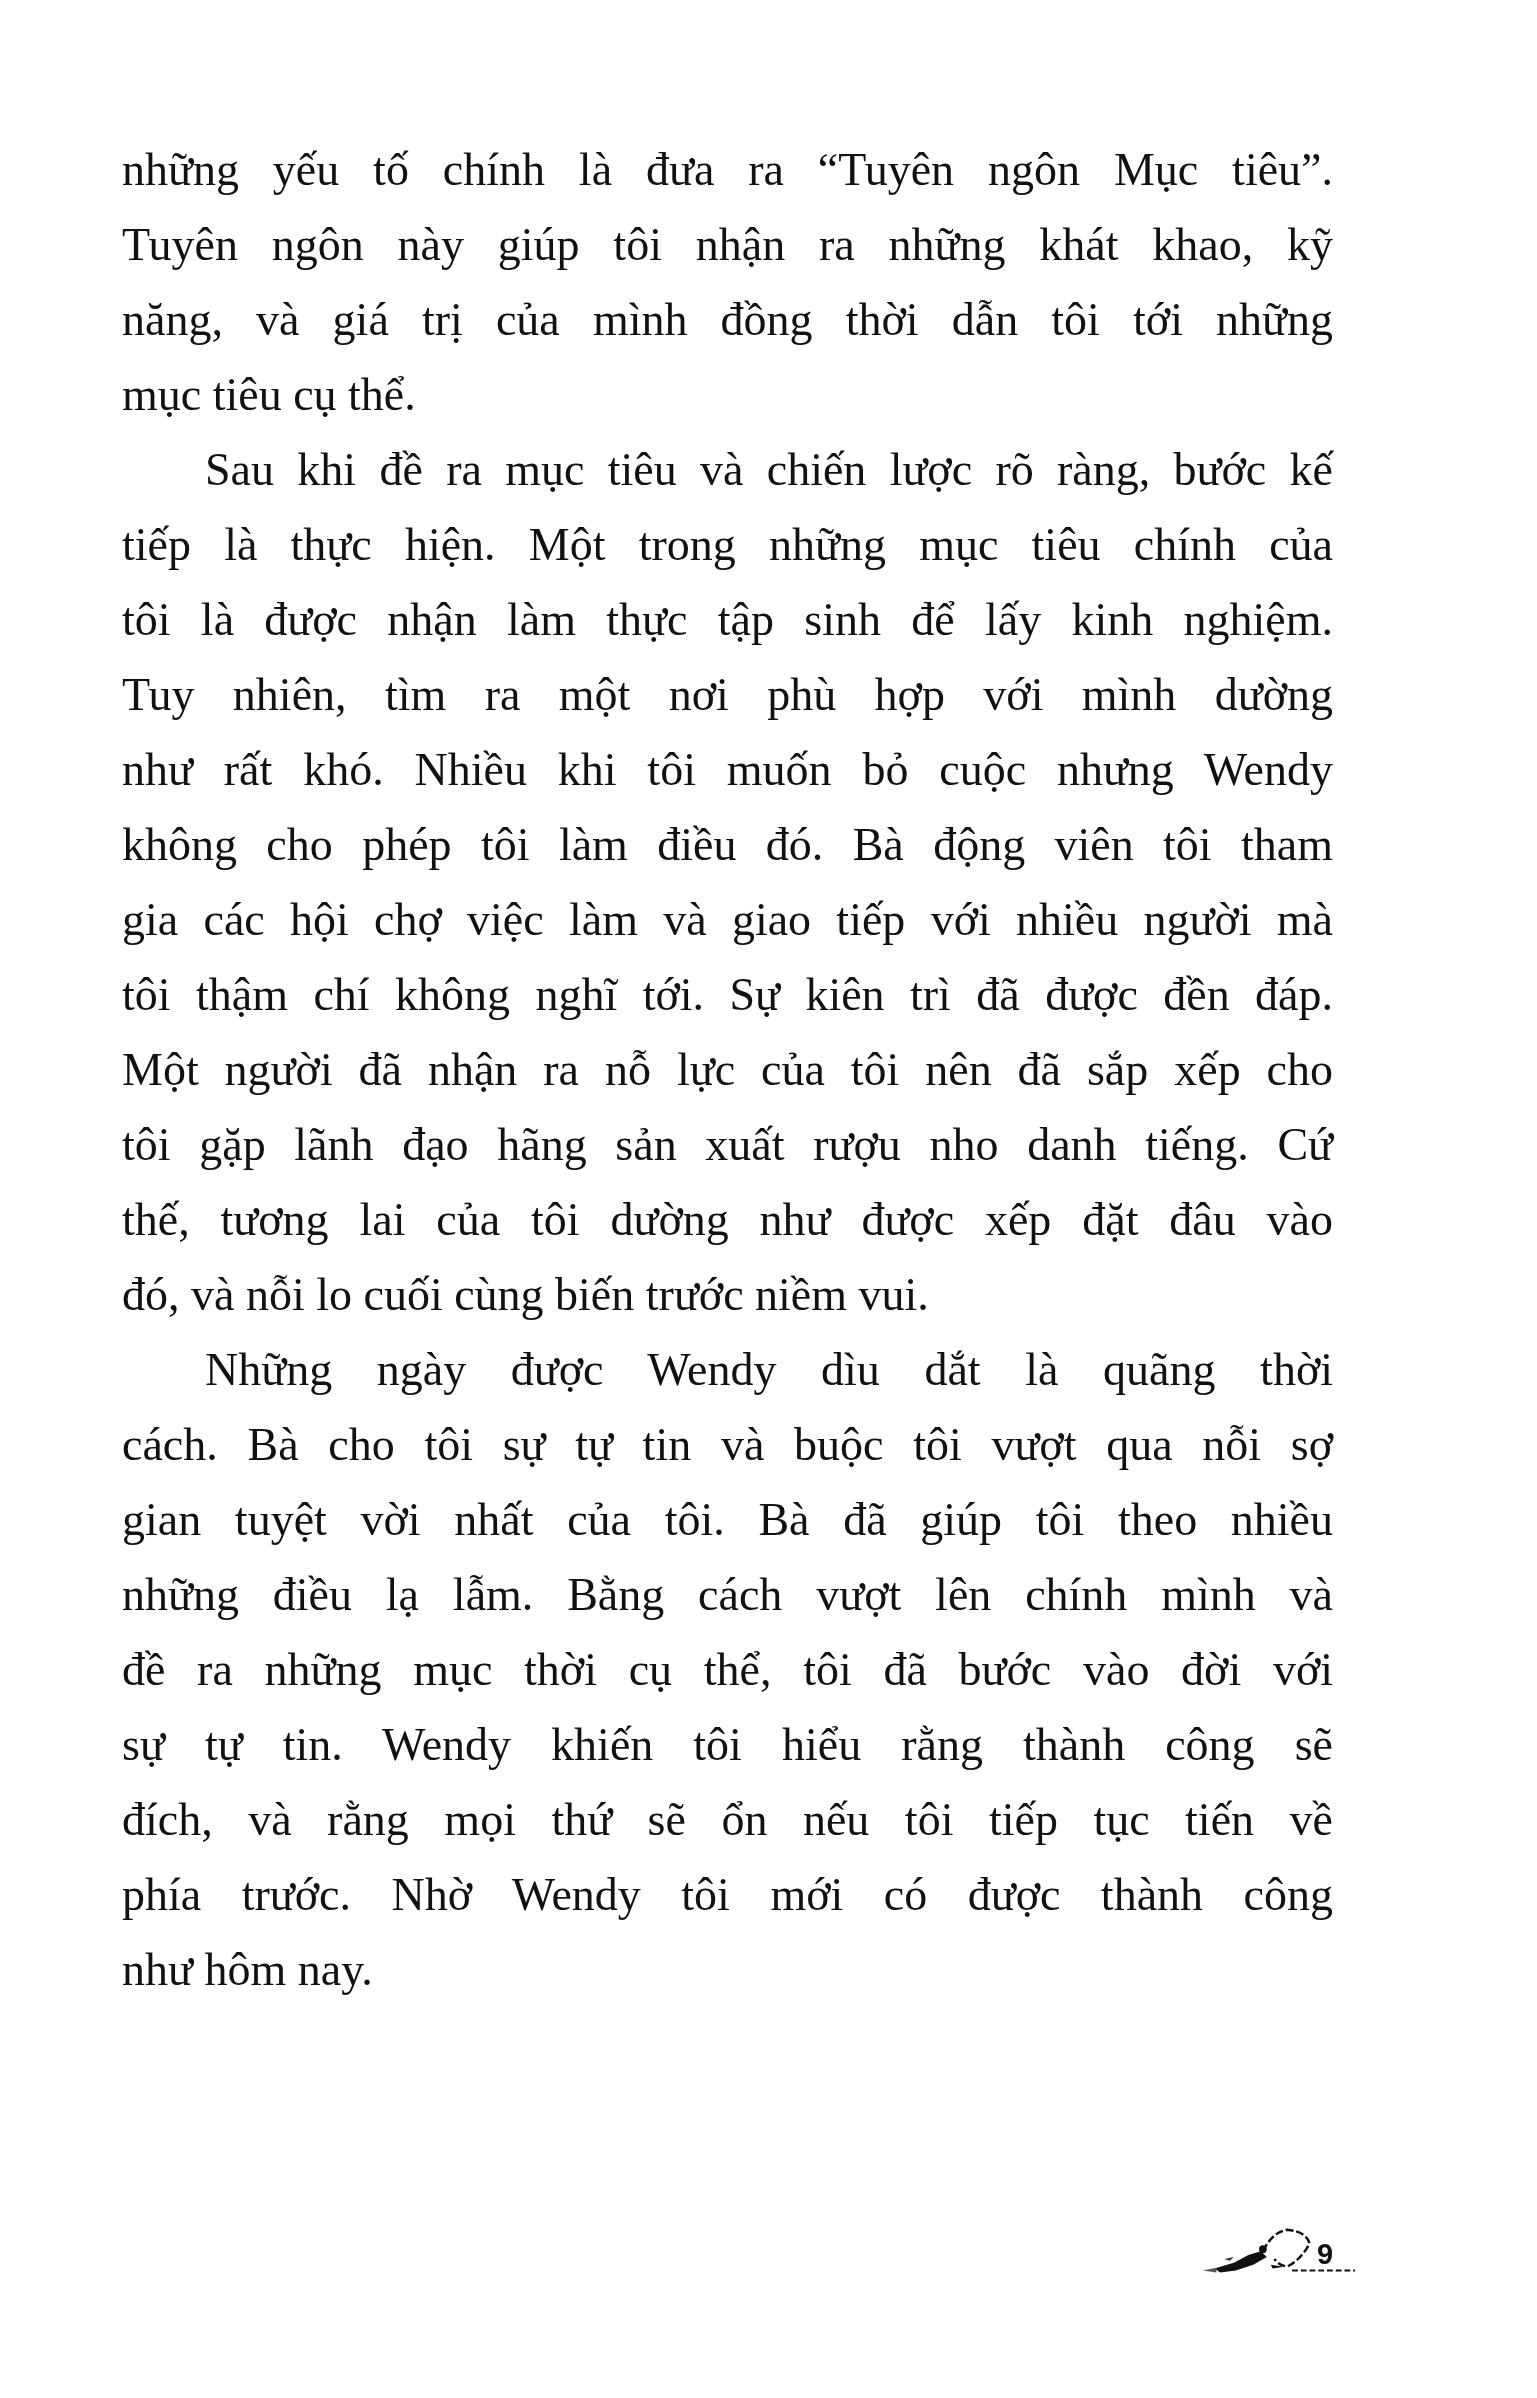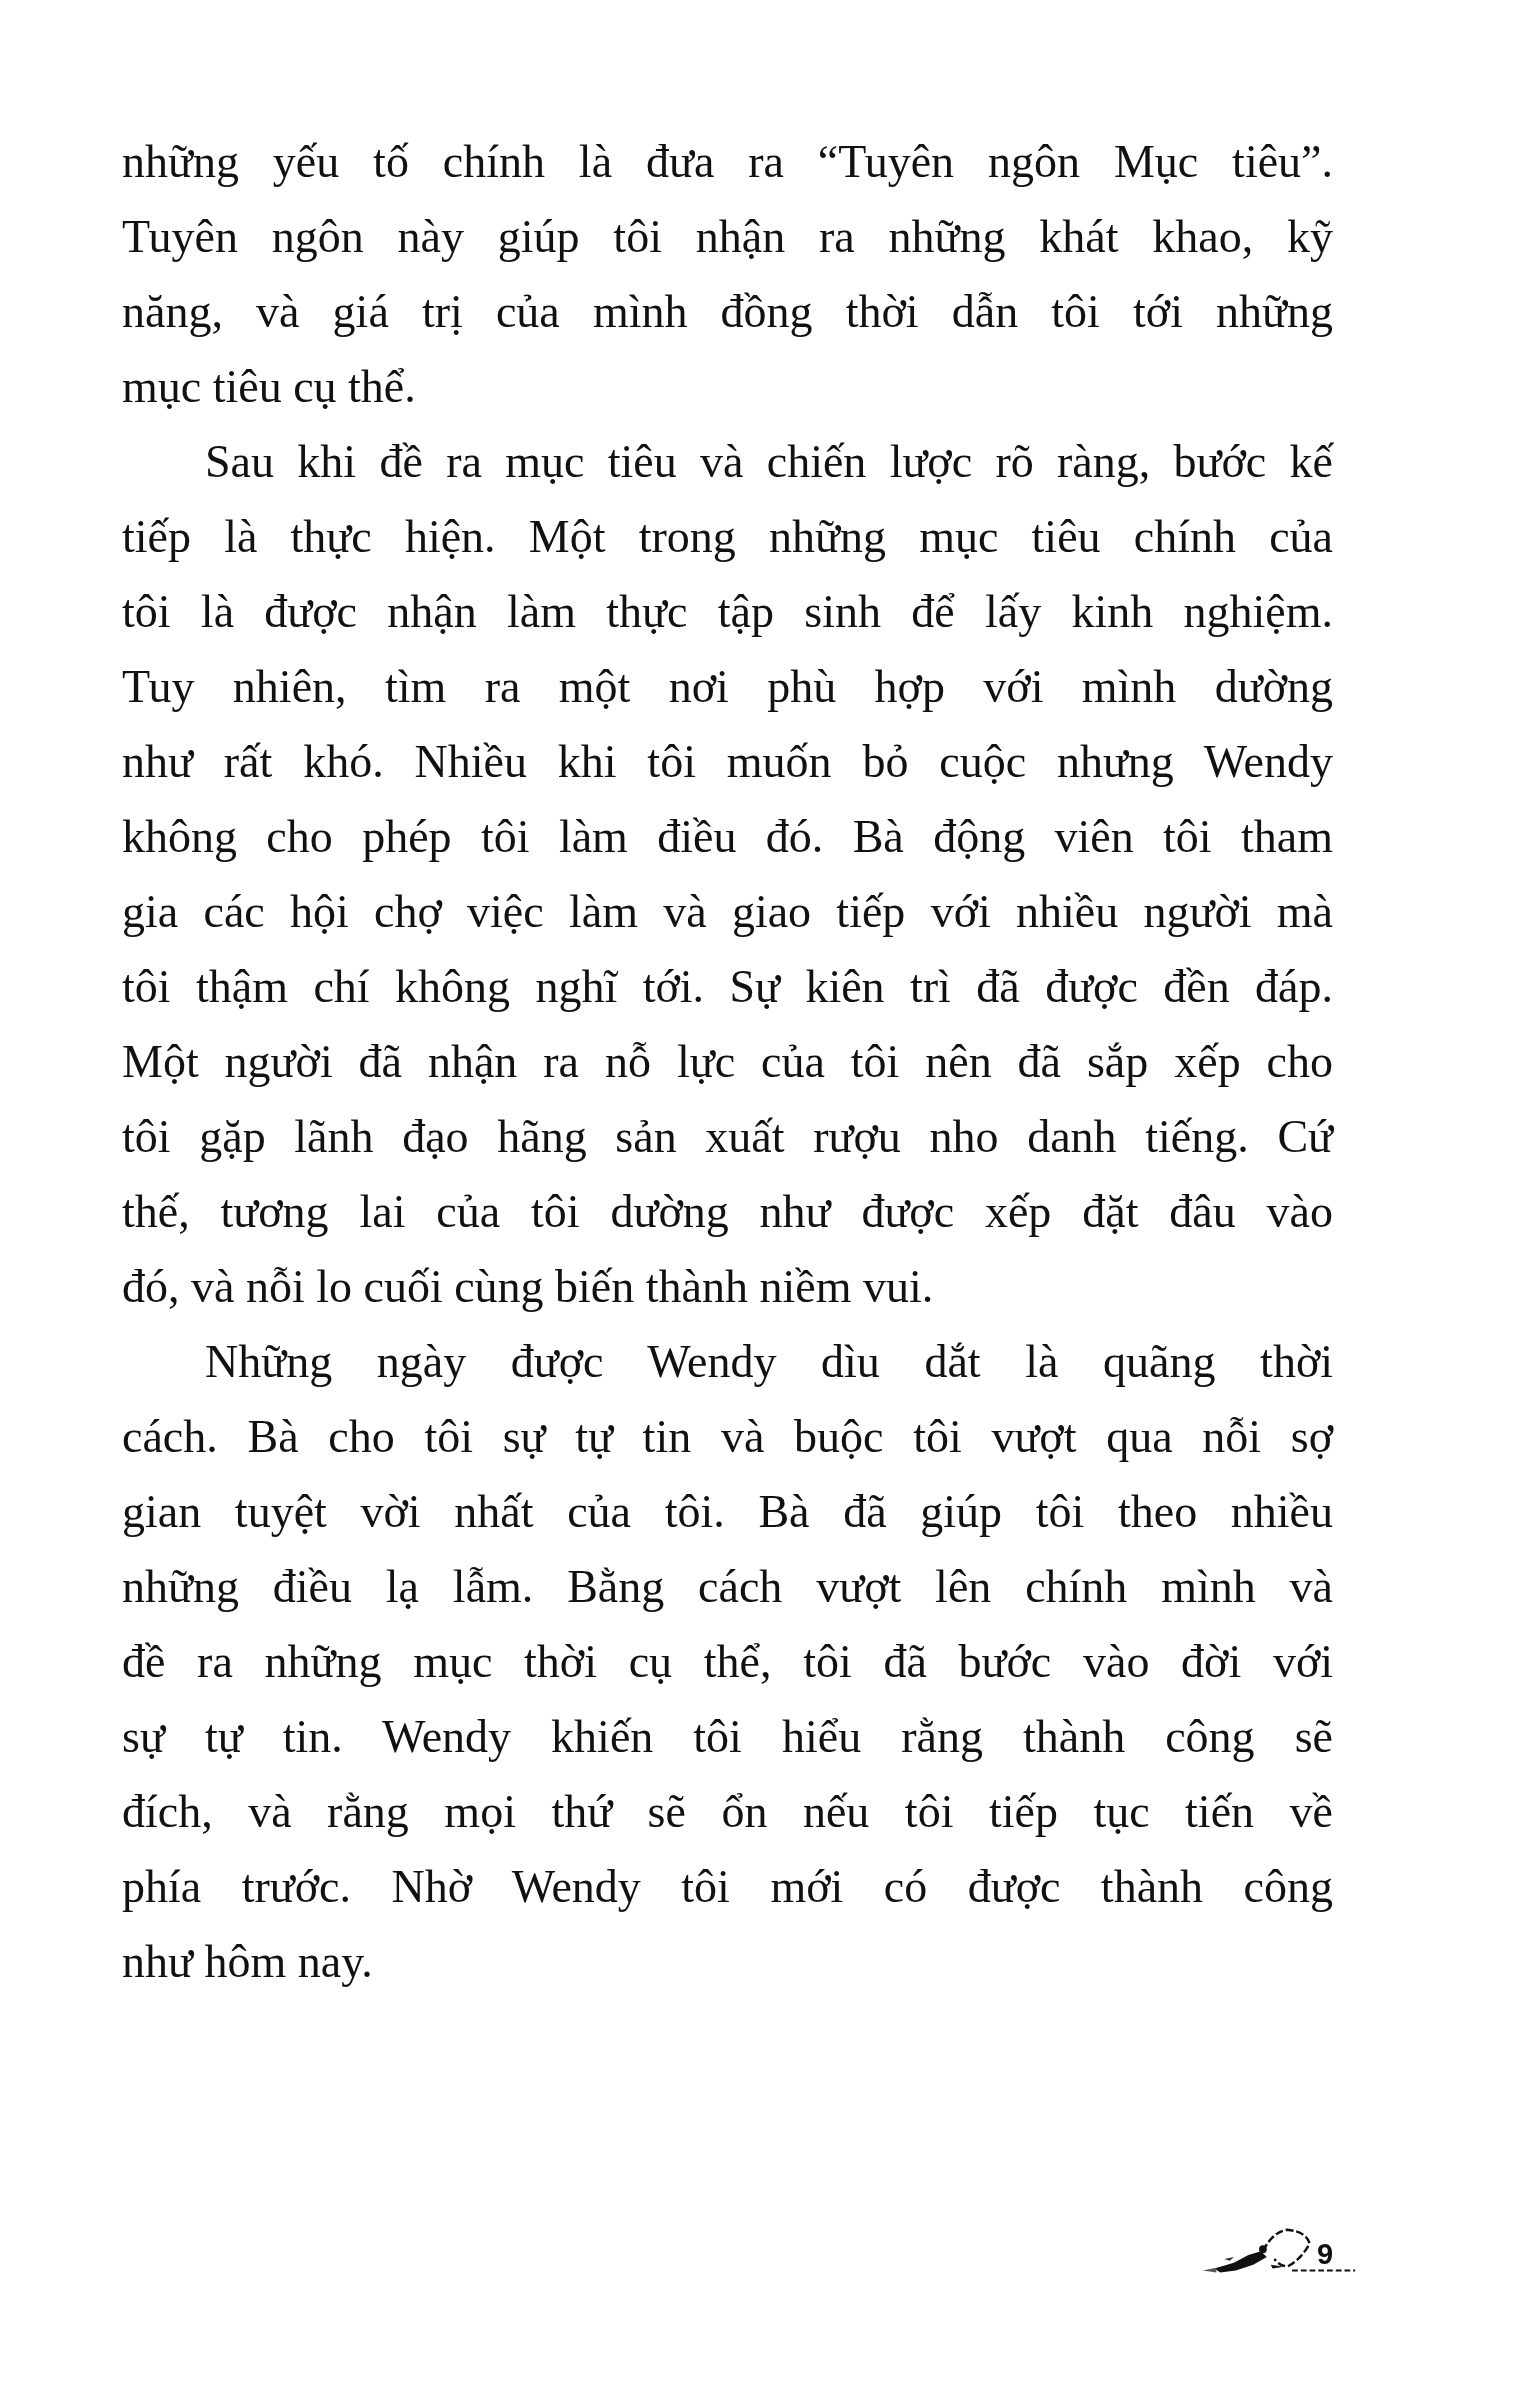--- a/index.html
+++ b/index.html
@@ -1,18 +1,18 @@
 <!DOCTYPE html>
 <html><head>
   <meta charset="utf-8">
   <style>
     html, body { margin: 0; padding: 0; background: #ffffff; }
     body { width: 1537px; height: 2399px; position: relative; overflow: hidden; }
     .page {
-      position: absolute; left: 122px; top: 124px; width: 1211px;
+      position: absolute; left: 122px; top: 132px; width: 1211px;
       font-family: "Liberation Serif", "DejaVu Serif", serif;
       color: #111111;
       font-size: 46px;
       line-height: 75px;
     }
     .line {
       display: block; white-space: nowrap;
       text-align: justify; text-align-last: justify;
       height: 75px;
     }
@@ -44,21 +44,21 @@
     <span class="line">tiếp là thực hiện. Một trong những mục tiêu chính của</span>
     <span class="line">tôi là được nhận làm thực tập sinh để lấy kinh nghiệm.</span>
     <span class="line">Tuy nhiên, tìm ra một nơi phù hợp với mình dường</span>
     <span class="line">như rất khó. Nhiều khi tôi muốn bỏ cuộc nhưng Wendy</span>
     <span class="line">không cho phép tôi làm điều đó. Bà động viên tôi tham</span>
     <span class="line">gia các hội chợ việc làm và giao tiếp với nhiều người mà</span>
     <span class="line">tôi thậm chí không nghĩ tới. Sự kiên trì đã được đền đáp.</span>
     <span class="line">Một người đã nhận ra nỗ lực của tôi nên đã sắp xếp cho</span>
     <span class="line">tôi gặp lãnh đạo hãng sản xuất rượu nho danh tiếng. Cứ</span>
     <span class="line">thế, tương lai của tôi dường như được xếp đặt đâu vào</span>
-    <span class="line last">đó, và nỗi lo cuối cùng biến thành niềm vui.</span>
+    <span class="line last">đó, và nỗi lo cuối cùng biến trước niềm vui.</span>
   </div>
 
   <div>
     <span class="line indent">Những ngày được Wendy dìu dắt là quãng thời</span>
     <span class="line">cách. Bà cho tôi sự tự tin và buộc tôi vượt qua nỗi sợ</span>
     <span class="line">gian tuyệt vời nhất của tôi. Bà đã giúp tôi theo nhiều</span>
     <span class="line">những điều lạ lẫm. Bằng cách vượt lên chính mình và</span>
     <span class="line">đề ra những mục thời cụ thể, tôi đã bước vào đời với</span>
     <span class="line">sự tự tin. Wendy khiến tôi hiểu rằng thành công sẽ</span>
     <span class="line">đích, và rằng mọi thứ sẽ ổn nếu tôi tiếp tục tiến về</span>

